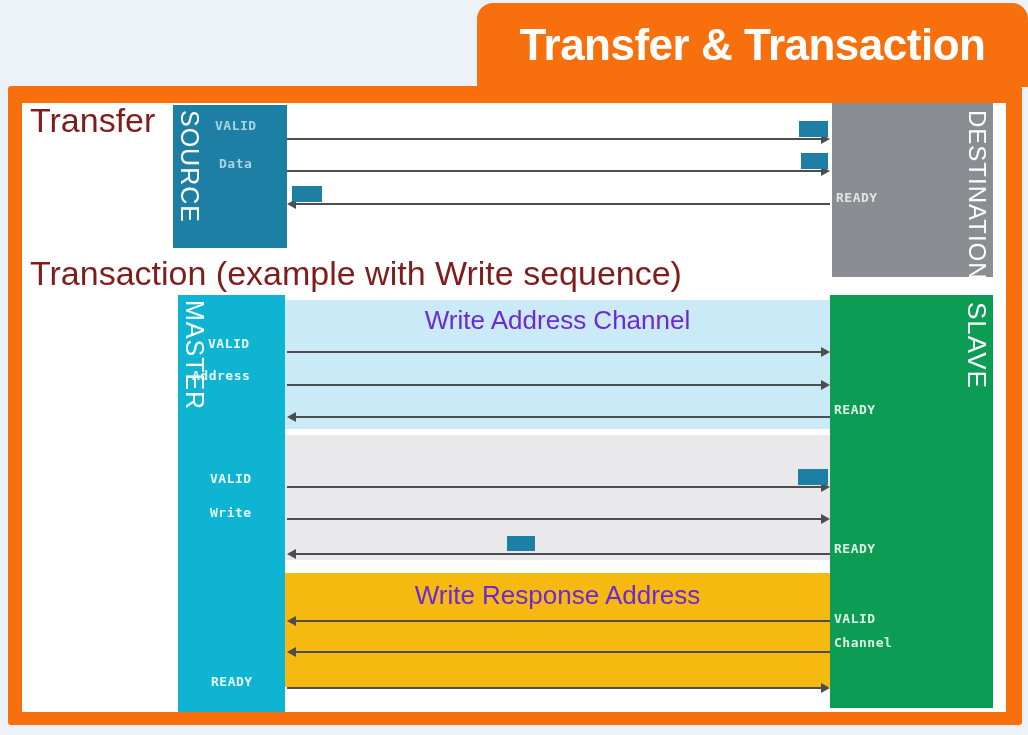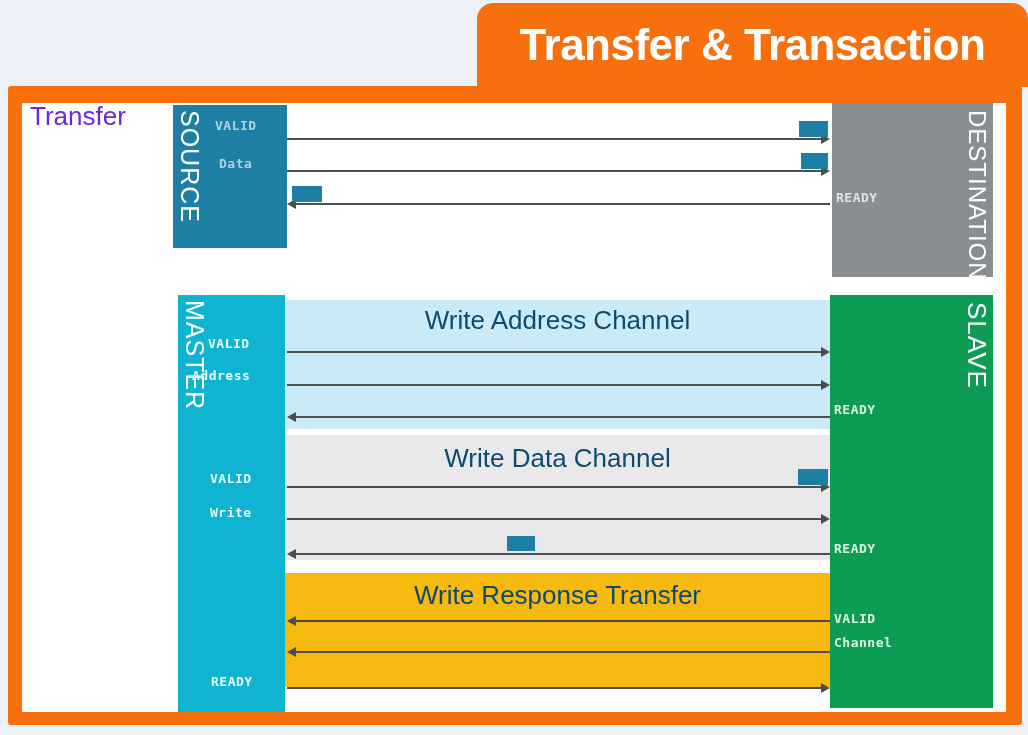--- a/index.html
+++ b/index.html
@@ -16,42 +16,42 @@
     position:absolute; left:477px; top:3px; width:551px; height:84px;
     background:#F8700E; border-radius:16px 16px 0 0;
     display:flex; align-items:center; justify-content:center;
   }
   .tab-label { color:#ffffff; font-size:44px; font-weight:800; letter-spacing:-0.5px; }
 
   
   .frame { position:absolute; left:8px; top:86px; width:1014px; height:639px; background:#F8700E; border-radius:3px; }
   .inner { position:absolute; left:22px; top:103px; width:984px; height:609px; background:#ffffff; }
 
-  .h-label { position:absolute; color:#6d28d9; font-size:26px; line-height:1.1; white-space:nowrap; }
+  .h-label { position:absolute; color:#7f1d1d; font-size:34px; line-height:1.1; white-space:nowrap; }
 
   .box { position:absolute; }
   .vtext {
     position:absolute; white-space:nowrap; color:#ffffff;
     font-size:25px; line-height:26px; letter-spacing:1px;
     transform-origin:top left; transform:rotate(90deg);
   }
   .sig {
     position:absolute; white-space:nowrap;
     font-family:"DejaVu Sans Mono", monospace;
     font-size:13px; font-weight:bold; letter-spacing:0.5px; line-height:1;
   }
   .sig-src  { color:#A9D4E4; }
   .sig-dest { color:#E3E3E3; }
   .sig-mst  { color:#E6FAFD; }
   .sig-slv  { color:#DDF2E5; }
 
   .band { position:absolute; left:285px; width:545px; }
   .band-title {
     position:absolute; left:285px; width:545px; text-align:center;
-    color:#0c4a6e; font-size:26px; font-weight:500; line-height:1.1;
+    color:#6d28d9; font-size:26px; font-weight:500; line-height:1.1;
   }
 
   .arrow { position:absolute; height:2px; background:#4D4D4D; }
   .arrow.right::after {
     content:""; position:absolute; right:-2px; top:-4px; width:0; height:0;
     border-left:9px solid #4D4D4D; border-top:5px solid transparent; border-bottom:5px solid transparent;
   }
   .arrow.left::before {
     content:""; position:absolute; left:-2px; top:-4px; width:0; height:0;
     border-right:9px solid #4D4D4D; border-top:5px solid transparent; border-bottom:5px solid transparent;
@@ -82,20 +82,21 @@
   <div class="vtext" style="left:990px; top:110px; font-size:24px;">DESTINATION</div>
   <div class="sig sig-dest" style="left:836px; top:191px;">READY</div>
 
   <div class="arrow right" style="left:287px; top:138px; width:541px;"></div>
   <div class="arrow right" style="left:287px; top:170px; width:541px;"></div>
   <div class="arrow left" style="left:289px; top:203px; width:541px;"></div>
   <div class="marker" style="left:799px; top:121px; width:29px; height:16px;"></div>
   <div class="marker" style="left:801px; top:153px; width:27px; height:16px;"></div>
   <div class="marker" style="left:292px; top:186px; width:30px; height:16px;"></div>
 
+  <div class="h-label" style="left:30px; top:255px;">Transaction (example with Write sequence)</div>
 
   <div class="box" style="left:178px; top:295px; width:107px; height:417px; background:#0FB4D2;"></div>
   <div class="vtext" style="left:208px; top:300px;">MASTER</div>
   <div class="sig sig-mst" style="left:208px; top:337px;">VALID</div>
   <div class="sig sig-mst" style="left:192px; top:369px;">Address</div>
   <div class="sig sig-mst" style="left:210px; top:472px;">VALID</div>
   <div class="sig sig-mst" style="left:210px; top:506px;">Write</div>
   <div class="sig sig-mst" style="left:211px; top:675px;">READY</div>
 
   <div class="box" style="left:830px; top:295px; width:163px; height:413px; background:#0C9C53;"></div>
@@ -103,22 +104,21 @@
   <div class="sig sig-slv" style="left:834px; top:403px;">READY</div>
   <div class="sig sig-slv" style="left:834px; top:542px;">READY</div>
   <div class="sig sig-slv" style="left:834px; top:612px;">VALID</div>
   <div class="sig sig-slv" style="left:834px; top:636px;">Channel</div>
 
   <div class="band" style="top:300px; height:129px; background:#C9EAF6;"></div>
   <div class="band" style="top:435px; height:125px; background:#E9E9EB;"></div>
   <div class="band" style="top:573px; height:114px; background:#F6B90F;"></div>
 
   <div class="band-title" style="top:306px;">Write Address Channel</div>
-  <div class="band-title" style="top:444px;">Write Data Channel</div>
-  <div class="band-title" style="top:581px;">Write Response Transfer</div>
+  <div class="band-title" style="top:581px;">Write Response Address</div>
 
   <div class="arrow right" style="left:287px; top:351px; width:541px;"></div>
   <div class="arrow right" style="left:287px; top:384px; width:541px;"></div>
   <div class="arrow left" style="left:289px; top:416px; width:541px;"></div>
 
   <div class="arrow right" style="left:287px; top:486px; width:541px;"></div>
   <div class="arrow right" style="left:287px; top:518px; width:541px;"></div>
   <div class="arrow left" style="left:289px; top:553px; width:541px;"></div>
   <div class="marker" style="left:798px; top:469px; width:30px; height:16px;"></div>
   <div class="marker" style="left:507px; top:536px; width:28px; height:15px;"></div>

